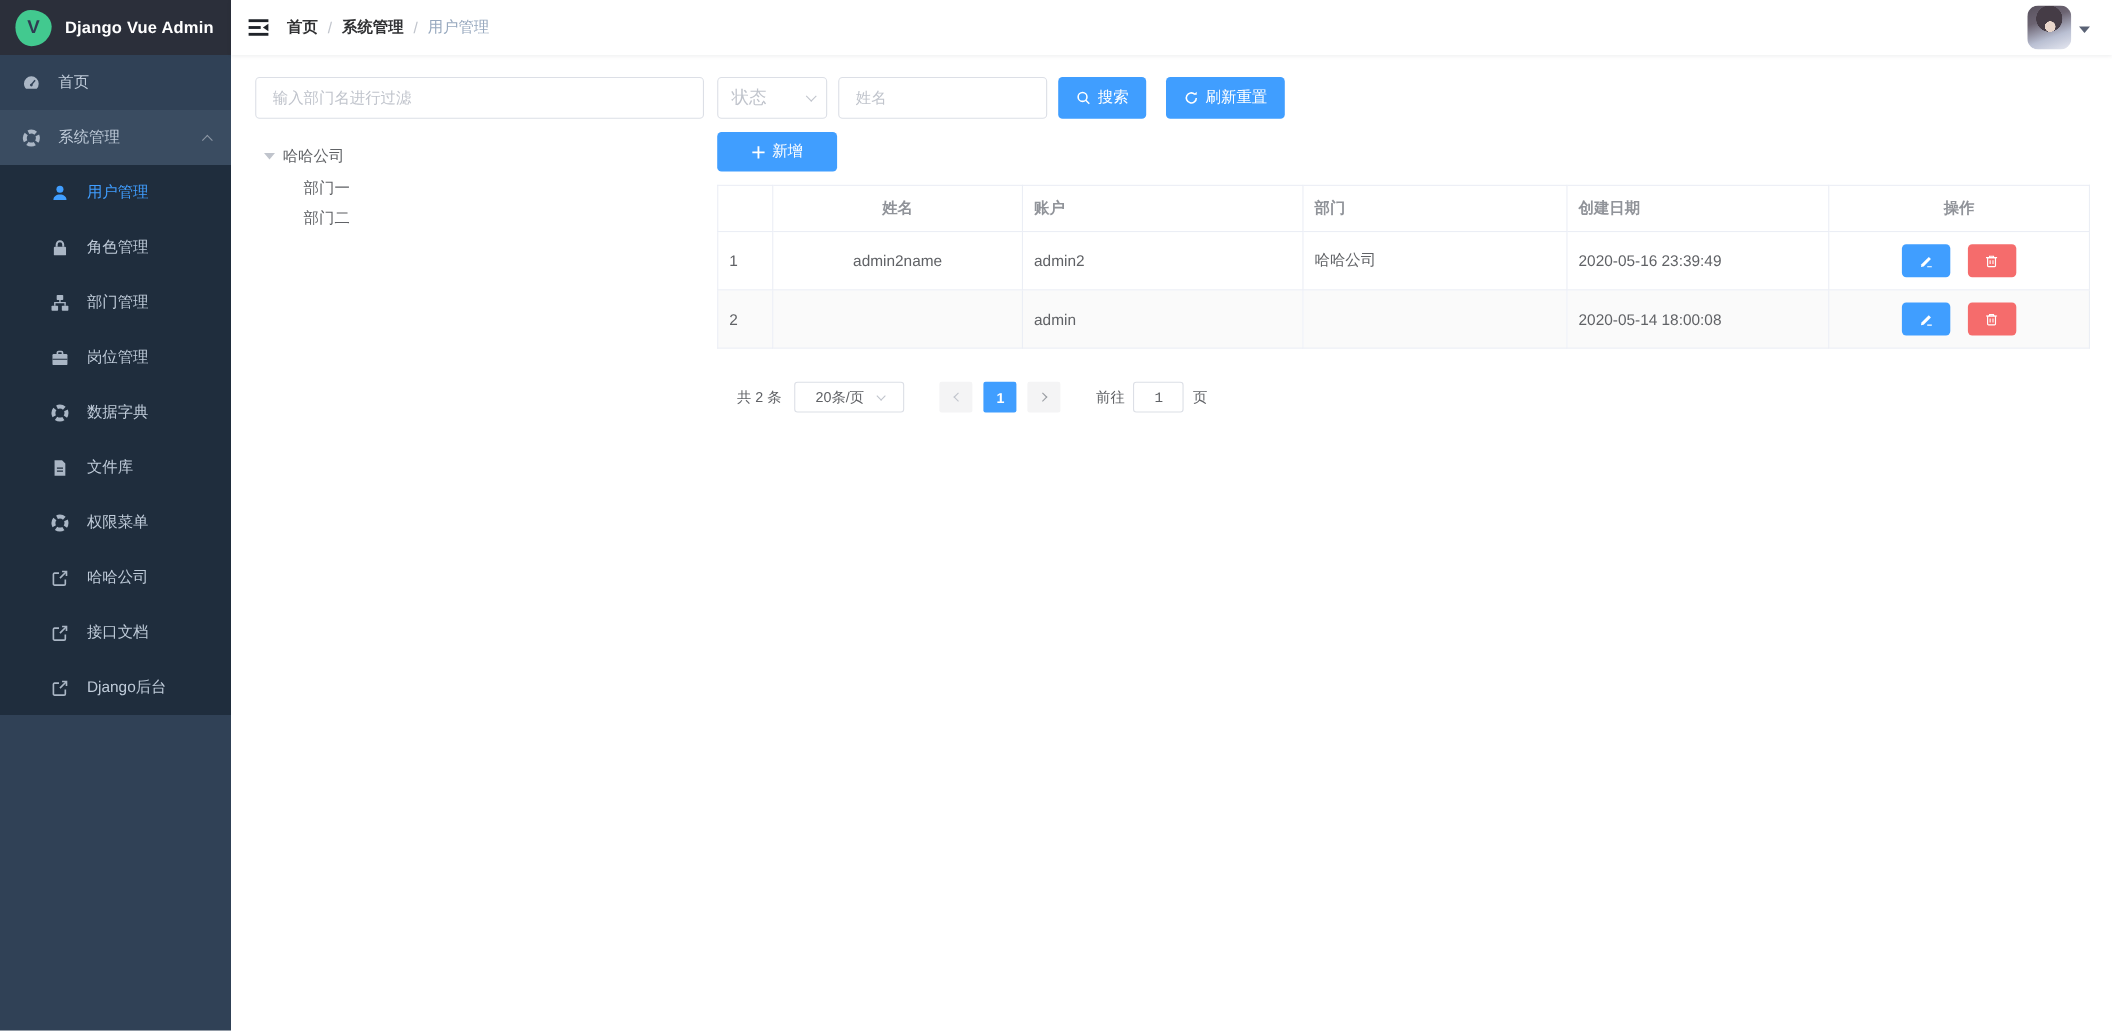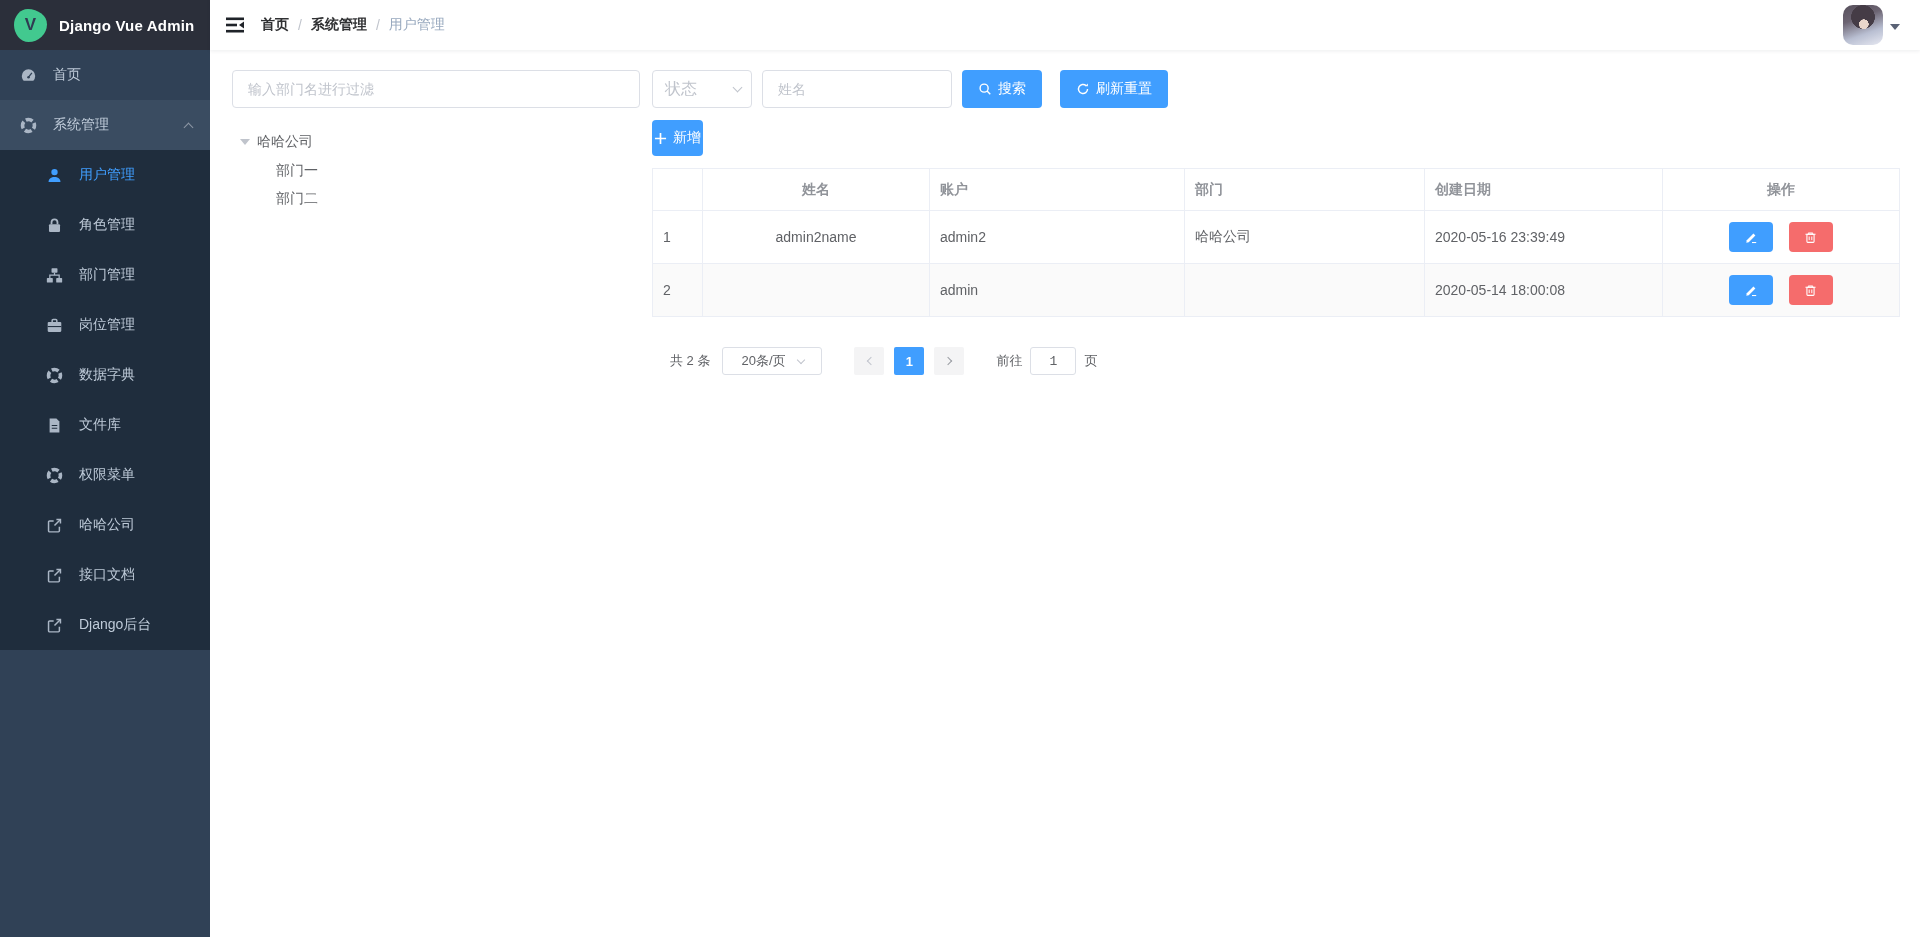--- a/index.html
+++ b/index.html
@@ -58,21 +58,21 @@
   .tree-caret { width:0; height:0; border-left:5px solid transparent; border-right:5px solid transparent; border-top:6px solid #c0c4cc; margin-right:7px; }
   .tree-child { height:28px; line-height:28px; padding-left:44px; cursor:pointer; }
 
   .right-panel { flex:1; }
   .filter-row { display:flex; gap:10px; }
   .status-select { width:100px; height:38px; border:1px solid #dcdfe6; border-radius:4px; display:flex; align-items:center; justify-content:space-between; padding:0 10px 0 12px; font-size:16px; color:#c0c4cc; cursor:pointer; background:#fff; }
   .name-input { width:190px; }
   .btn { height:38px; border:none; border-radius:4px; background:#409eff; color:#fff; font-size:14px; display:inline-flex; align-items:center; justify-content:center; gap:6px; padding:0 16px; cursor:pointer; font-family:inherit; }
   .btn svg { flex-shrink:0; }
   .reset-btn { margin-left:8px; }
-  .add-btn { margin-top:12px; height:36px; padding:0 2px;justify-content:space-between; }
+  .add-btn { margin-top:12px; height:36px; padding:0 31px;justify-content:space-between; }
 
   
   table.data-table { width:100%; border-collapse:collapse; margin-top:12px; font-size:14px; color:#606266; table-layout:fixed; }
   .data-table th, .data-table td { border:1px solid #ebeef5; padding:0 10px; text-align:left; overflow:hidden; white-space:nowrap; }
   .data-table th { height:42px; color:#909399; font-weight:600; background:#fff; }
   .data-table td { height:53px; background:#fff; }
   .data-table tr.striped td { background:#fafafa; }
   .center { text-align:center !important; }
   .mini-btn { width:44px; height:30px; border:none; border-radius:4px; display:inline-flex; align-items:center; justify-content:center; cursor:pointer; vertical-align:middle; }
   .mini-btn.edit { background:#409eff; }

